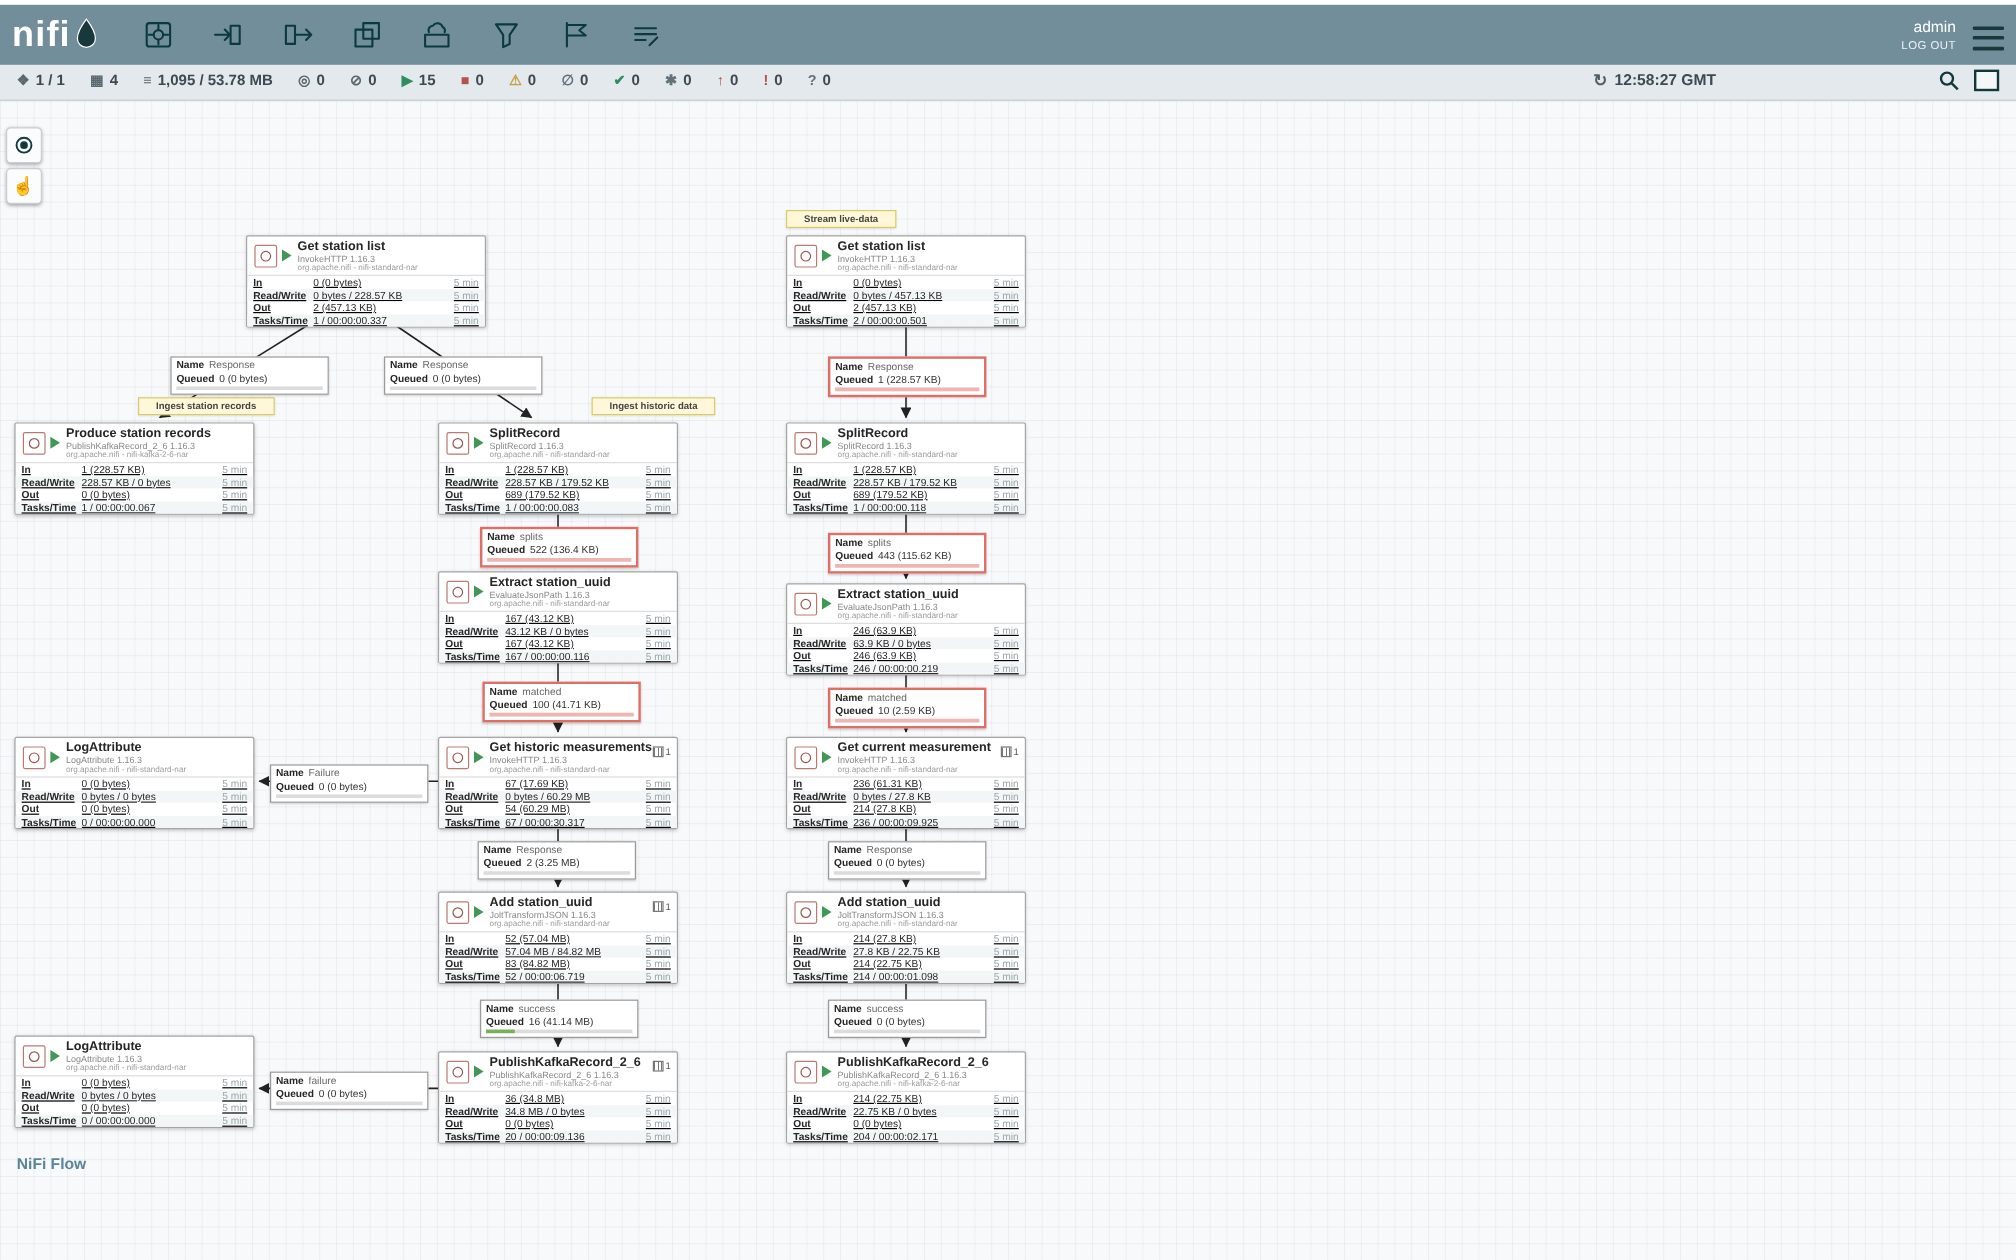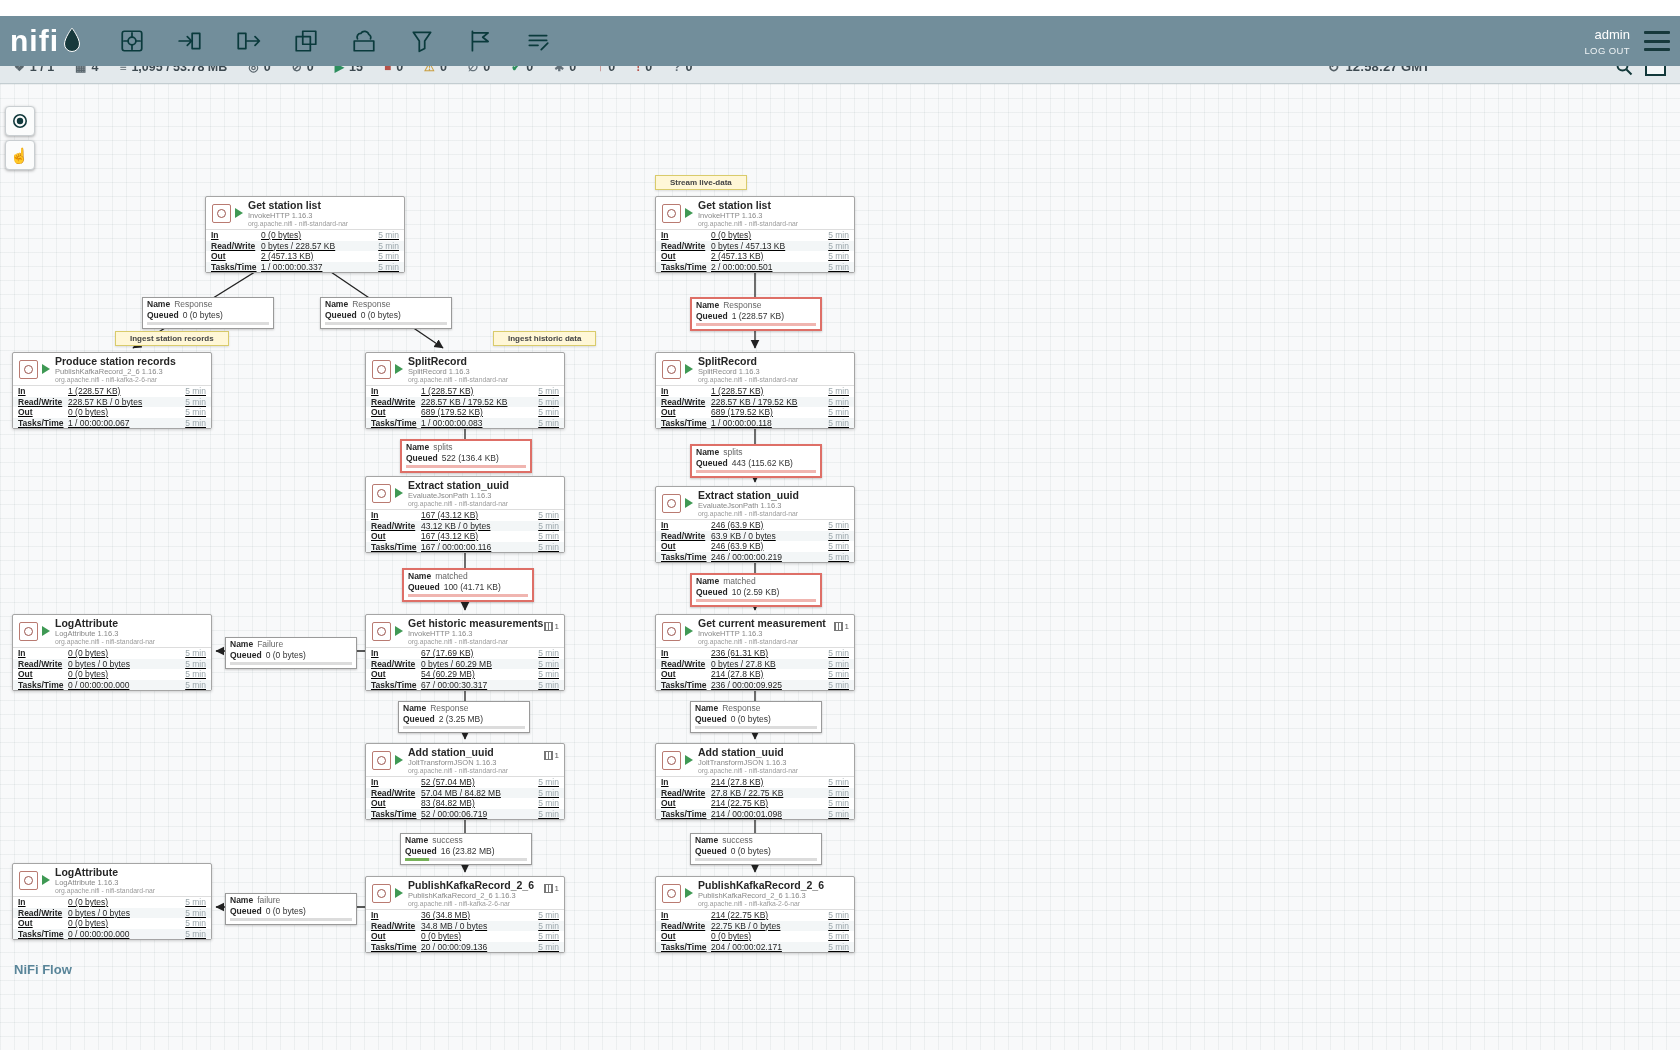--- a/index.html
+++ b/index.html
@@ -1,26 +1,26 @@
 <!DOCTYPE html>
 <html><head>
 <meta charset="utf-8">
 <style>
   html,body{margin:0;padding:0;width:1680px;height:1050px;overflow:hidden;
     font-family:"Liberation Sans",sans-serif;background:#fff;-webkit-font-smoothing:antialiased;}
   
-  .header{position:absolute;top:16px;left:0;width:1680px;height:50px;background:#728e9b;
+  .header{position:absolute;top:4px;left:0;width:1680px;height:50px;background:#728e9b;
     display:flex;align-items:center;z-index:20;}
   .logo{display:flex;align-items:flex-end;margin-left:10px;color:#fff;}
   .logo .word{font-size:30px;font-weight:bold;letter-spacing:1px;line-height:30px;}
   .logo svg{margin-left:2px;margin-bottom:1px;}
   .toolbar{display:flex;align-items:center;margin-left:34px;gap:28px;}
   .tool{width:30px;height:30px;display:flex;align-items:center;justify-content:center;cursor:grab;}
   .tool svg{stroke:#0a3a3c;fill:none;stroke-width:1.6;stroke-linejoin:round;stroke-linecap:round;}
-  .header-right{margin-left:auto;display:flex;align-items:center;margin-right:10px;gap:14px;}
+  .header-right{margin-left:auto;display:flex;align-items:flex-end;margin-right:10px;gap:14px;}
   .user-block{display:flex;flex-direction:column;align-items:flex-end;color:#fff;}
   .user-name{font-size:13px;}
   .logout{font-size:9.5px;color:#eef3f5;margin-top:3px;cursor:pointer;letter-spacing:.4px;}
   .menu-btn{width:26px;height:20px;display:flex;flex-direction:column;justify-content:space-between;cursor:pointer;padding:2px 0;}
   .menu-btn span{display:block;height:3px;background:#17393c;border-radius:1px;}
   
   .statusbar{position:absolute;top:50px;left:0;width:1680px;height:34px;background:#e3e9ec;
     border-bottom:1px solid #c3cdd1;display:flex;align-items:center;padding:0 14px;box-sizing:border-box;z-index:19;}
   .status-items{display:flex;align-items:center;gap:21px;}
   .status-item{display:flex;align-items:center;gap:5px;font-size:12.5px;font-weight:bold;color:#3d4a51;}
@@ -381,21 +381,21 @@
           <div class="q-fill"></div>
         </div>
   </div>
       <div class="conn-label" style="left: 400px; top: 749px;">
     <div class="conn-row">
           <span class="c-key ck-name">Name</span>
           <span class="c-val c-name">success</span>
         </div>
     <div class="conn-row">
           <span class="c-key ck-queued">Queued</span>
-          <span class="c-val c-queued">16 (23.82 MB)</span>
+          <span class="c-val c-queued">16 (41.14 MB)</span>
         </div>
     <div class="q-bar">
           <div class="q-fill" style="width: 20%; background: rgb(119, 178, 89);"></div>
         </div>
   </div>
       <div class="conn-label" style="left: 690px; top: 749px;">
     <div class="conn-row">
           <span class="c-key ck-name">Name</span>
           <span class="c-val c-name">success</span>
         </div>

